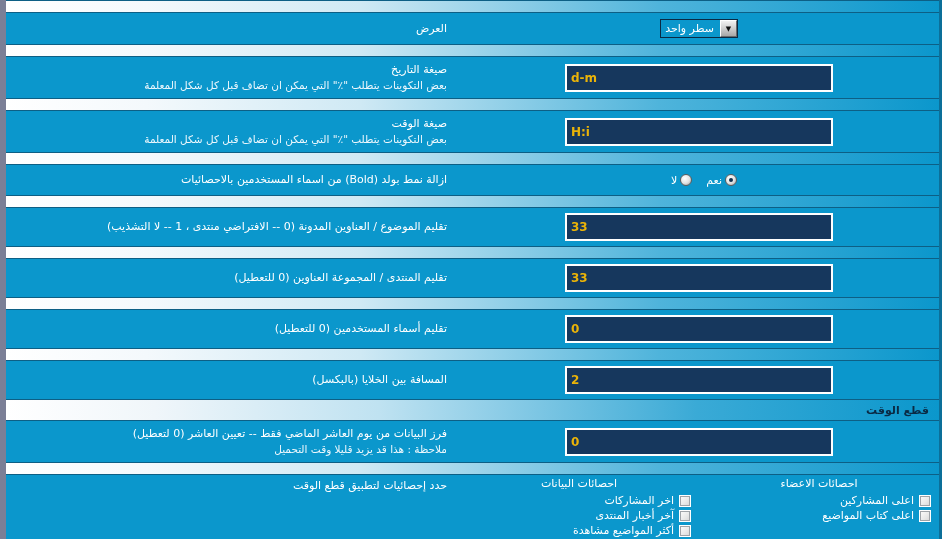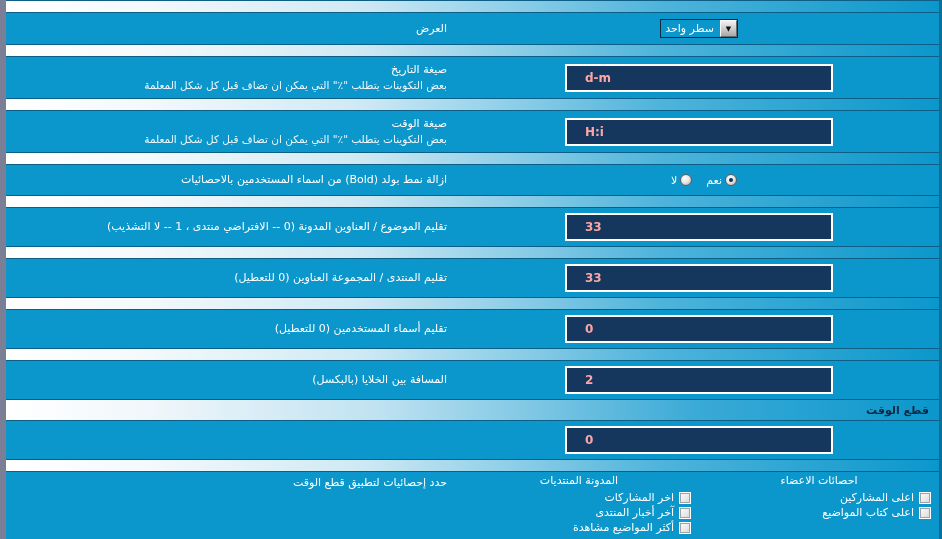--- a/index.html
+++ b/index.html
@@ -74,25 +74,25 @@
   }
   .lbl .main { display: block; color: #ffffff; }
   .lbl .hint { display: block; color: #eef8fd; font-size: 10.5px; }
 
   
   .tbox {
     width: 268px;
     height: 28px;
     background: #16375d;
     border: 2px solid #ffffff;
-    color: #fca5a5;
+    color: #eab308;
     font-size: 12px;
     font-weight: bold;
     text-align: right;
-    padding: 0 18px;
+    padding: 0 4px;
     font-family: "DejaVu Sans", "Liberation Sans", sans-serif;
     outline: none;
     display: flex;
     align-items: center;
     justify-content: flex-end;
   }
 
   
   .selwrap {
     display: inline-flex;
@@ -294,20 +294,24 @@
   </div>
 
   <div class="sectionbar">
     <span class="t">قطع الوقت</span>
   </div>
 
   <div class="row">
     <div class="ctl">
       <div class="tbox">0</div>
     </div>
+    <div class="lbl">
+      <span class="main">فرز البيانات من يوم العاشر الماضي فقط -- تعيين العاشر (0 لتعطيل)</span>
+      <span class="hint">ملاحظة : هذا قد يزيد قليلا وقت التحميل</span>
+    </div>
   </div>
 
   <div class="sep"></div>
 
   <div class="cbarea">
     <div class="cbcols">
 
       <div class="cbcol">
         <div class="hdr">احصائات الاعضاء</div>
         <div class="cbitem">
@@ -319,21 +323,21 @@
           <span class="txt">اعلى كتاب المواضيع</span>
         </div>
         <div class="cbitem">
           
           
         </div>
 
       </div>
 
       <div class="cbcol">
-        <div class="hdr">المدونة المنتديات</div>
+        <div class="hdr">احصائات البيانات</div>
         <div class="cbitem">
           <span class="cb"></span>
           <span class="txt">اخر المشاركات</span>
         </div>
         <div class="cbitem">
           <span class="cb"></span>
           <span class="txt">آخر أخبار المنتدى</span>
         </div>
         <div class="cbitem">
           <span class="cb"></span>

